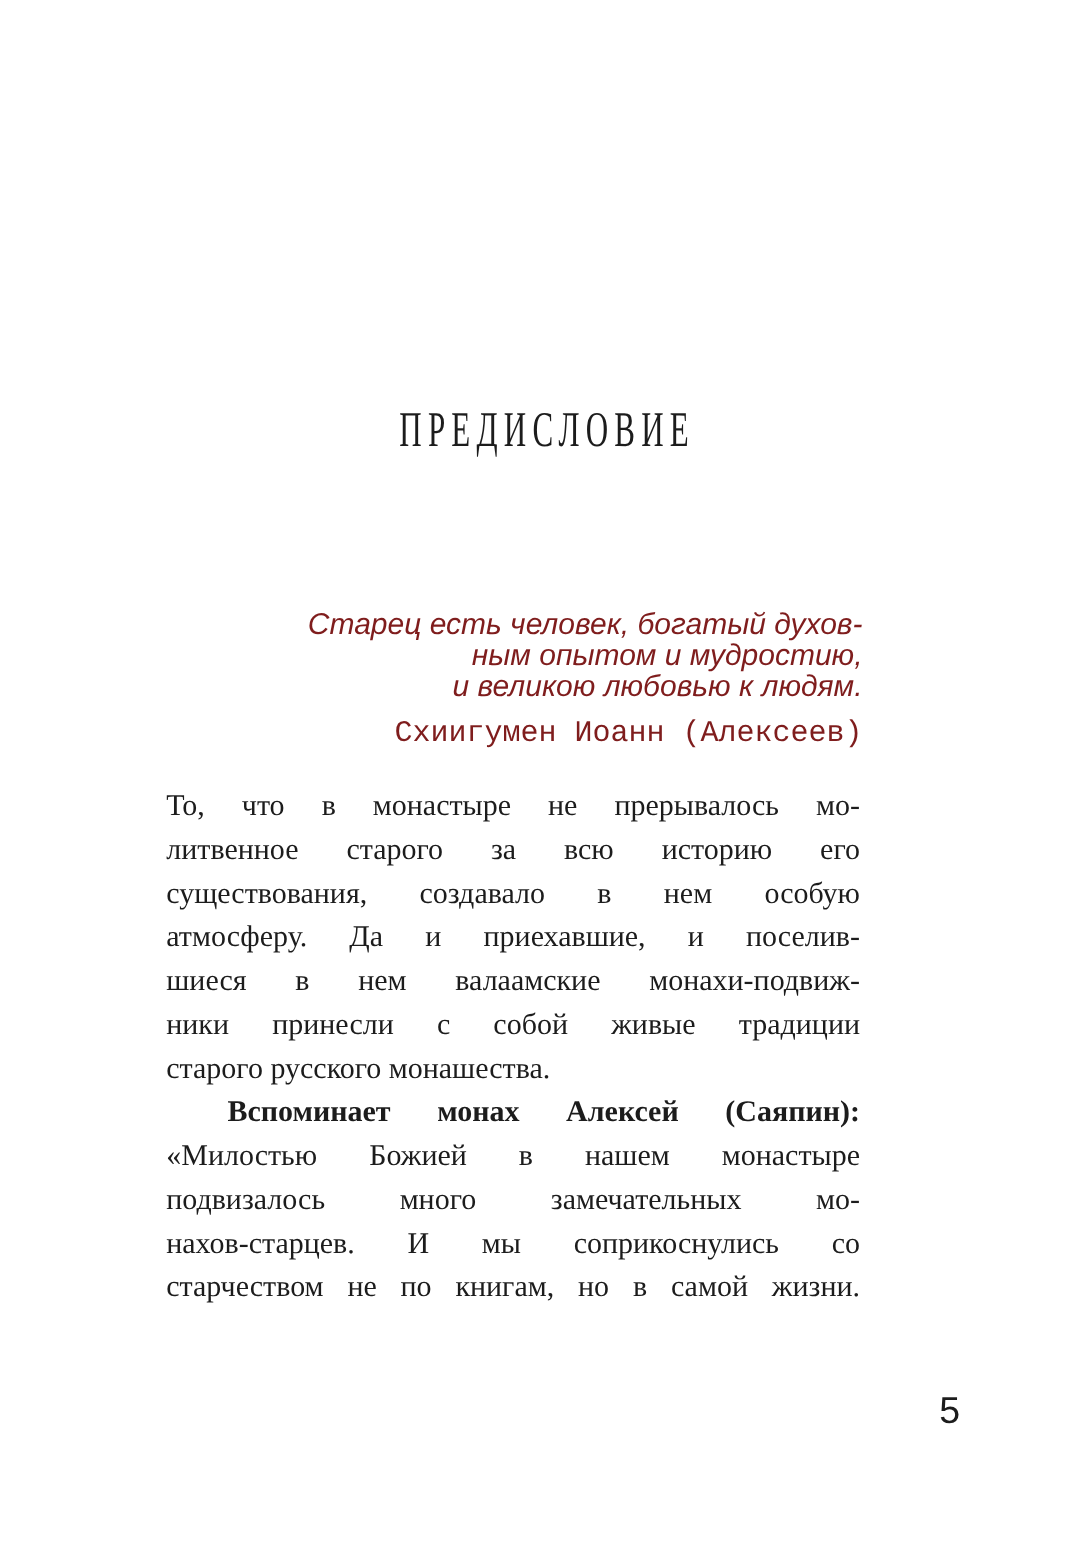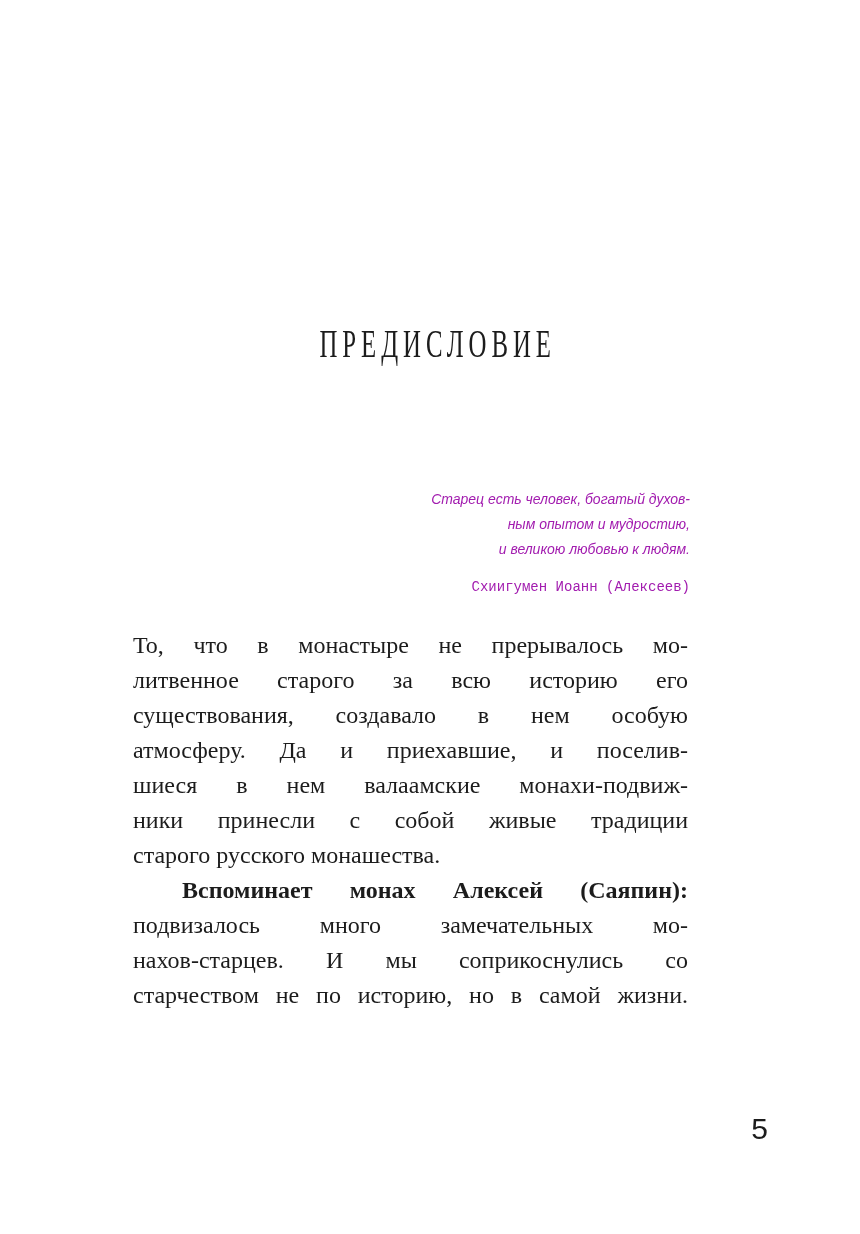--- a/index.html
+++ b/index.html
@@ -32,24 +32,24 @@
     font-weight: normal;
   }
 
   
   .epigraph {
     position: absolute;
     top: 487px;
     right: 170px;
     text-align: right;
     font-family: "Liberation Sans", sans-serif;
-    font-size: 14px;
+    font-size: 24px;
     line-height: 25px;
     font-style: italic;
-    color: #a21caf;
+    color: #7f1d1d;
   }
   .epi-line { height: 25px; }
   .attribution {
     margin-top: 13px;
     font-style: normal;
     font-family: Liberation Mono, monospace;
   }
 
   
   .body-text {
@@ -102,20 +102,21 @@
 
   <div class="body-text">
       <div class="body-line">То, что в монастыре не прерывалось мо-</div>
       <div class="body-line">литвенное старого за всю историю его</div>
       <div class="body-line">существования, создавало в нем особую</div>
       <div class="body-line">атмосферу. Да и приехавшие, и поселив-</div>
       <div class="body-line">шиеся в нем валаамские монахи-подвиж-</div>
       <div class="body-line">ники принесли с собой живые традиции</div>
       <div class="body-line no-just">старого русского монашества.</div>
       <div class="body-line indent">Вспоминает монах Алексей (Саяпин):</div>
+      <div class="body-line">«Милостью Божией в нашем монастыре</div>
       <div class="body-line">подвизалось много замечательных мо-</div>
       <div class="body-line">нахов-старцев. И мы соприкоснулись со</div>
-      <div class="body-line">старчеством не по историю, но в самой жизни.</div>
+      <div class="body-line">старчеством не по книгам, но в самой жизни.</div>
     </div>
 
   <div class="folio">5</div>
 
 </div>
 
 </body></html>

